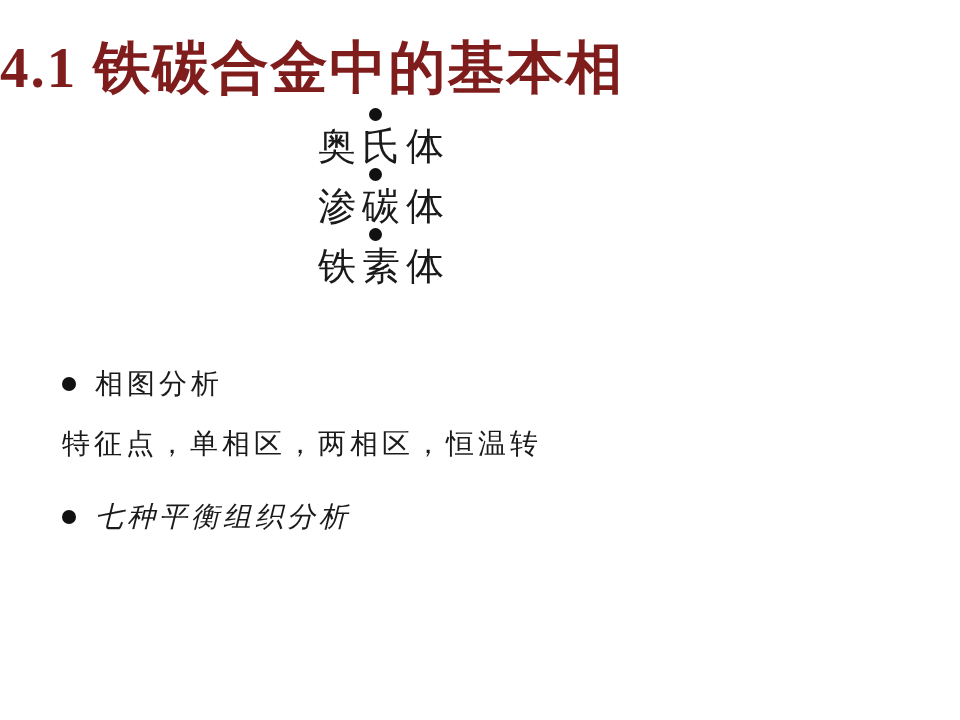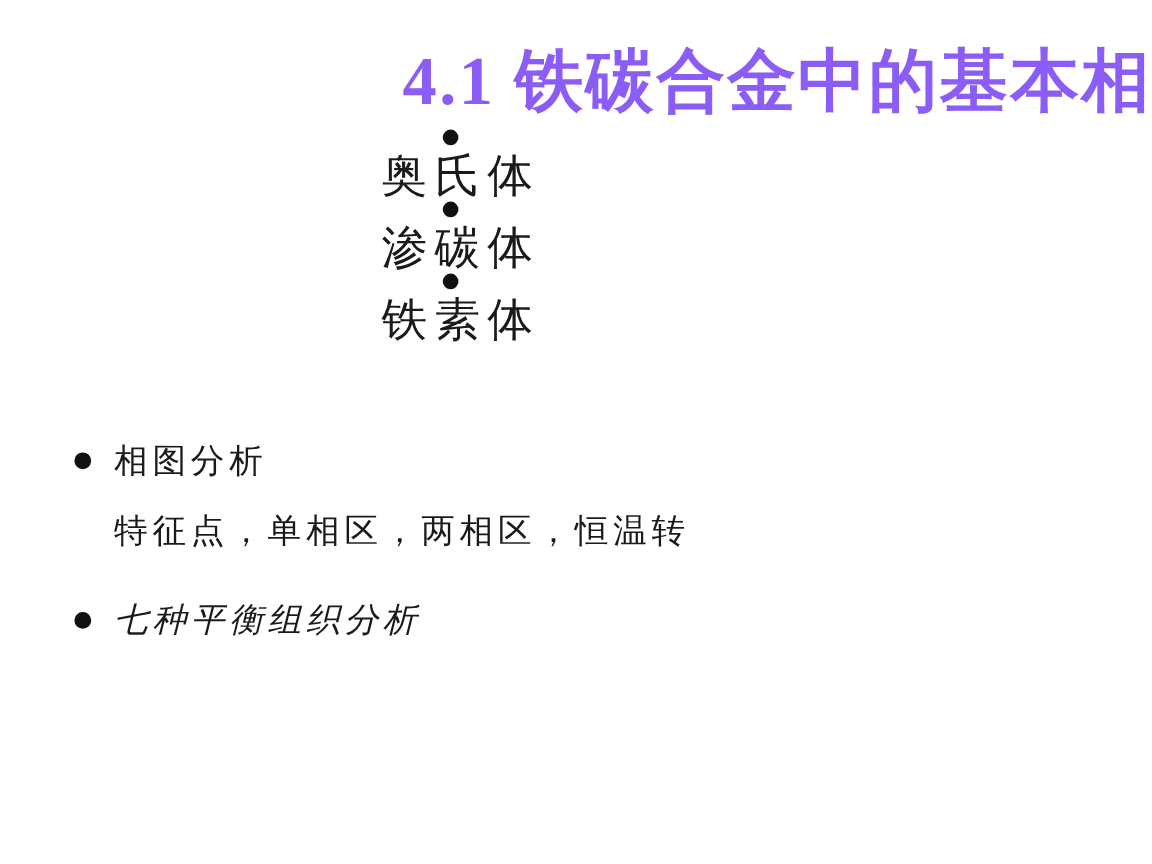--- a/index.html
+++ b/index.html
@@ -15,25 +15,25 @@
     overflow: hidden;
     font-family: "Liberation Serif", "DejaVu Serif", serif;
     color: #1a1a1a;
   }
   .slide-title {
     position: absolute;
     top: 30px;
     left: 0;
     width: 100%;
     margin: 0;
-    text-align: right;
+    text-align: left;
     font-size: 57px;
     font-weight: bold;
     letter-spacing: 2px;
-    color: #8b5cf6;
+    color: #7f1d1d;
     font-family: "Liberation Serif", "DejaVu Serif", serif;
   }
   
   .phase-list {
     position: absolute;
     top: 108px;
     left: 318px;
     margin: 0;
     padding: 0;
     list-style: none;
@@ -70,21 +70,20 @@
     width: 760px;
     font-size: 28px;
     letter-spacing: 4px;
   }
   .analysis-item {
     display: flex;
     align-items: center;
     height: 52px;
   }
   .analysis-detail {
-    margin-left: 33px;
     margin-top: 8px;
     line-height: 52px;
   }
   .analysis-detail .detail-line {
     display: block;
   }
   .analysis-item.second {
     margin-top: 21px;
     font-style: italic;
   }

